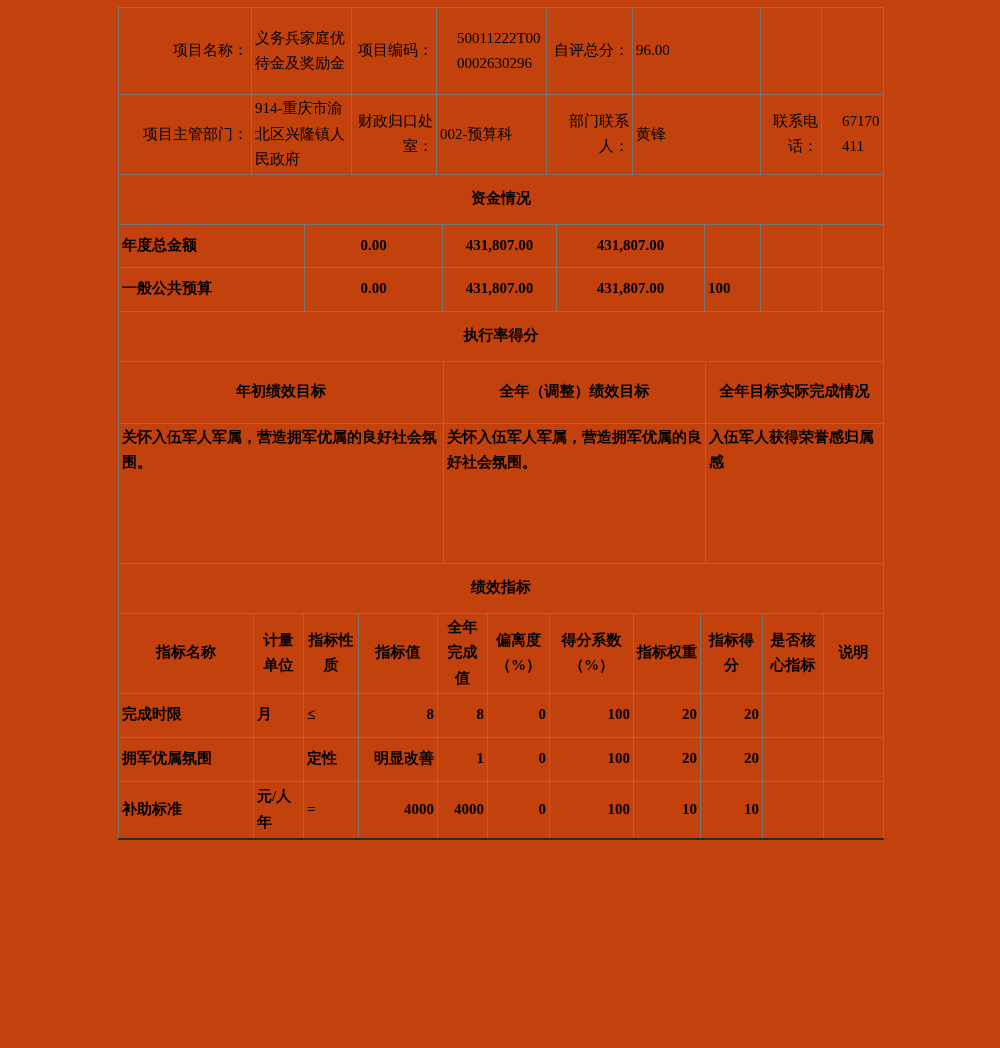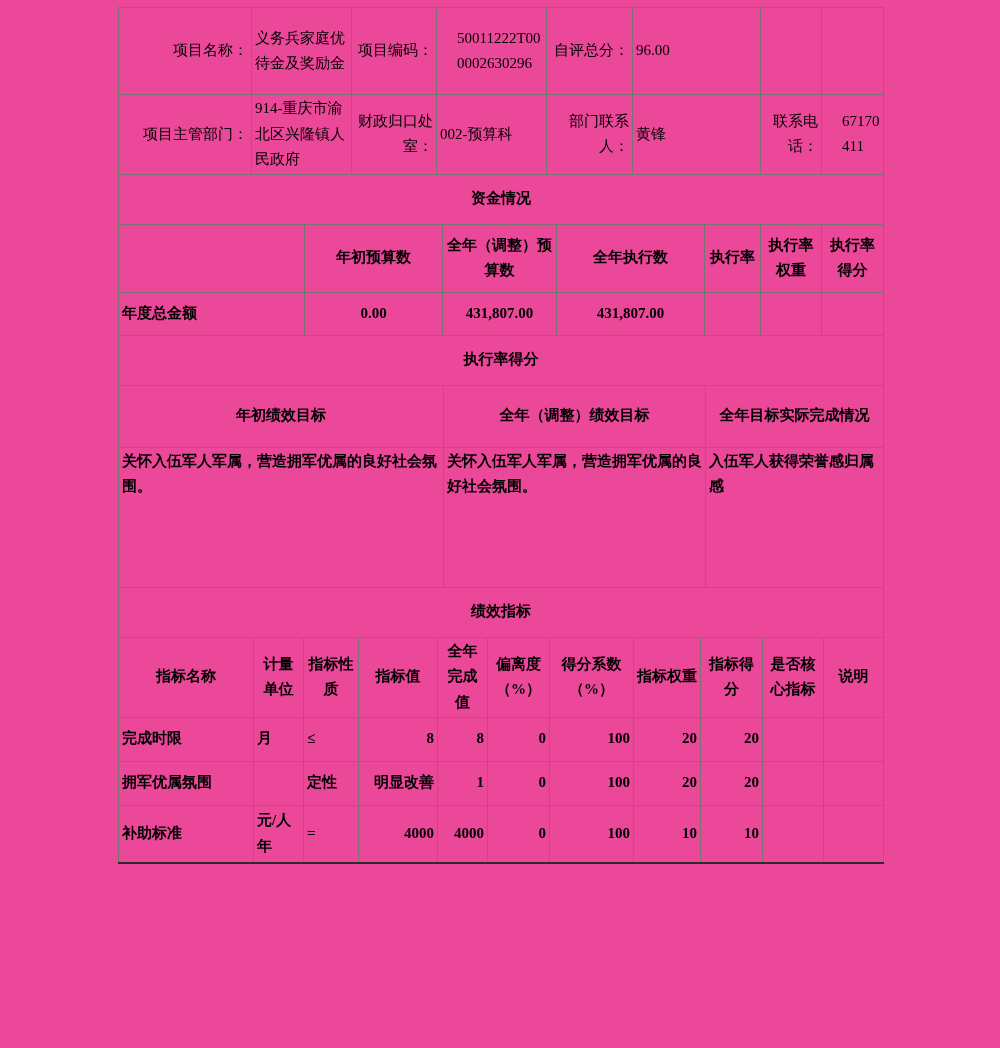--- a/index.html
+++ b/index.html
@@ -1,21 +1,21 @@
 <!DOCTYPE html>
 <html><head>
 <meta charset="utf-8">
 <style>
   * { box-sizing: border-box; }
   html, body { margin: 0; padding: 0; background: #ffffff; }
   .page {
     position: relative;
     width: 1000px;
     height: 1048px;
-    background: #ec4899;
+    background: #c2410c;
     overflow: hidden;
   }
   .doc { position: absolute; left: 118px; top: 7px; width: 765px; }
   table {
     border-collapse: collapse;
     table-layout: fixed;
     width: 765px;
     font-family: "Liberation Serif", "DejaVu Serif", serif;
     font-size: 15px;
     color: #000000;
@@ -85,35 +85,35 @@
           <col style="width:114px">
           <col style="width:148px">
         <col style="width:56px">
           <col style="width:61px">
           <col style="width:62px">
       </colgroup>
       <tbody>
           <tr style="height:50px">
         <td class="ctr" colspan="7">资金情况</td>
       </tr>
-      <tr style="height:68px">
-        <td class="ctr"></td>
-        <td class="ctr">年初预算数</td>
-        <td class="ctr">全年（调整）预算数</td>
-        <td class="ctr">全年执行数</td>
-        <td class="ctr">执行率</td>
-        <td class="ctr">执行率权重</td>
-        <td class="ctr">执行率得分</td>
-      </tr>
       <tr style="height:43px">
         <td class="val">年度总金额</td>
         <td class="ctr">0.00</td>
         <td class="ctr">431,807.00</td>
         <td class="ctr">431,807.00</td>
         <td class="num-l"></td>
+        <td class="num-l"></td>
+        <td class="num-r"></td>
+      </tr>
+      <tr style="height:44px">
+        <td class="val">一般公共预算</td>
+        <td class="ctr">0.00</td>
+        <td class="ctr">431,807.00</td>
+        <td class="ctr">431,807.00</td>
+        <td class="num-l">100</td>
         <td class="num-l"></td>
         <td class="num-r"></td>
       </tr>
     </tbody>
       </table>
 
     <table>
       <colgroup>
         <col style="width:325px">
           <col style="width:262px">

